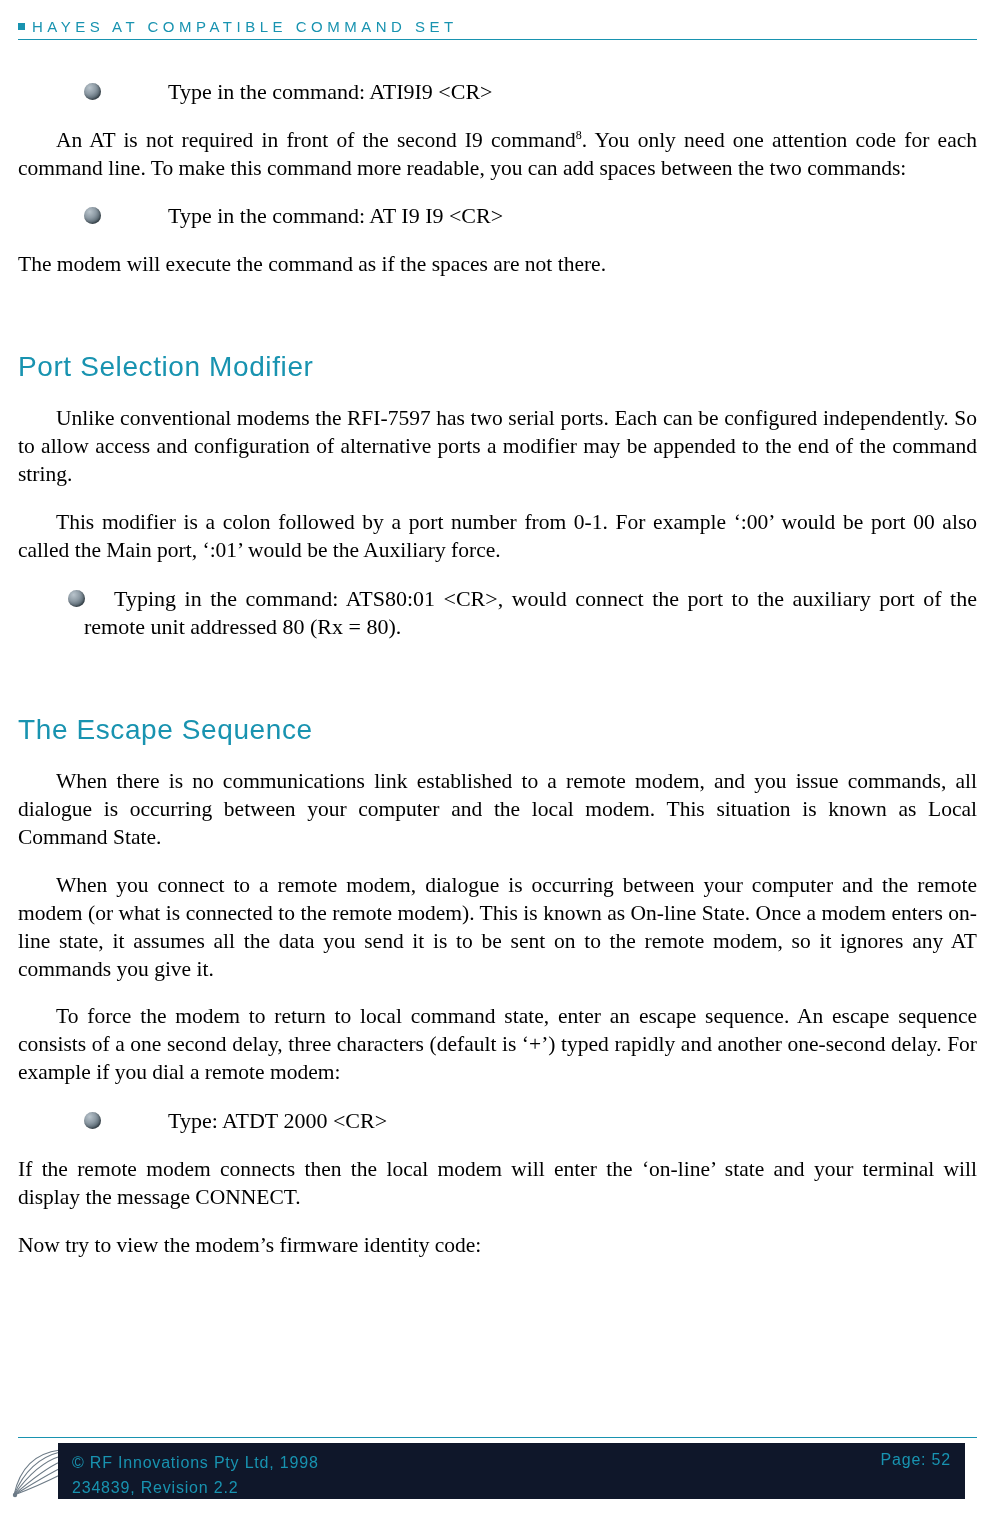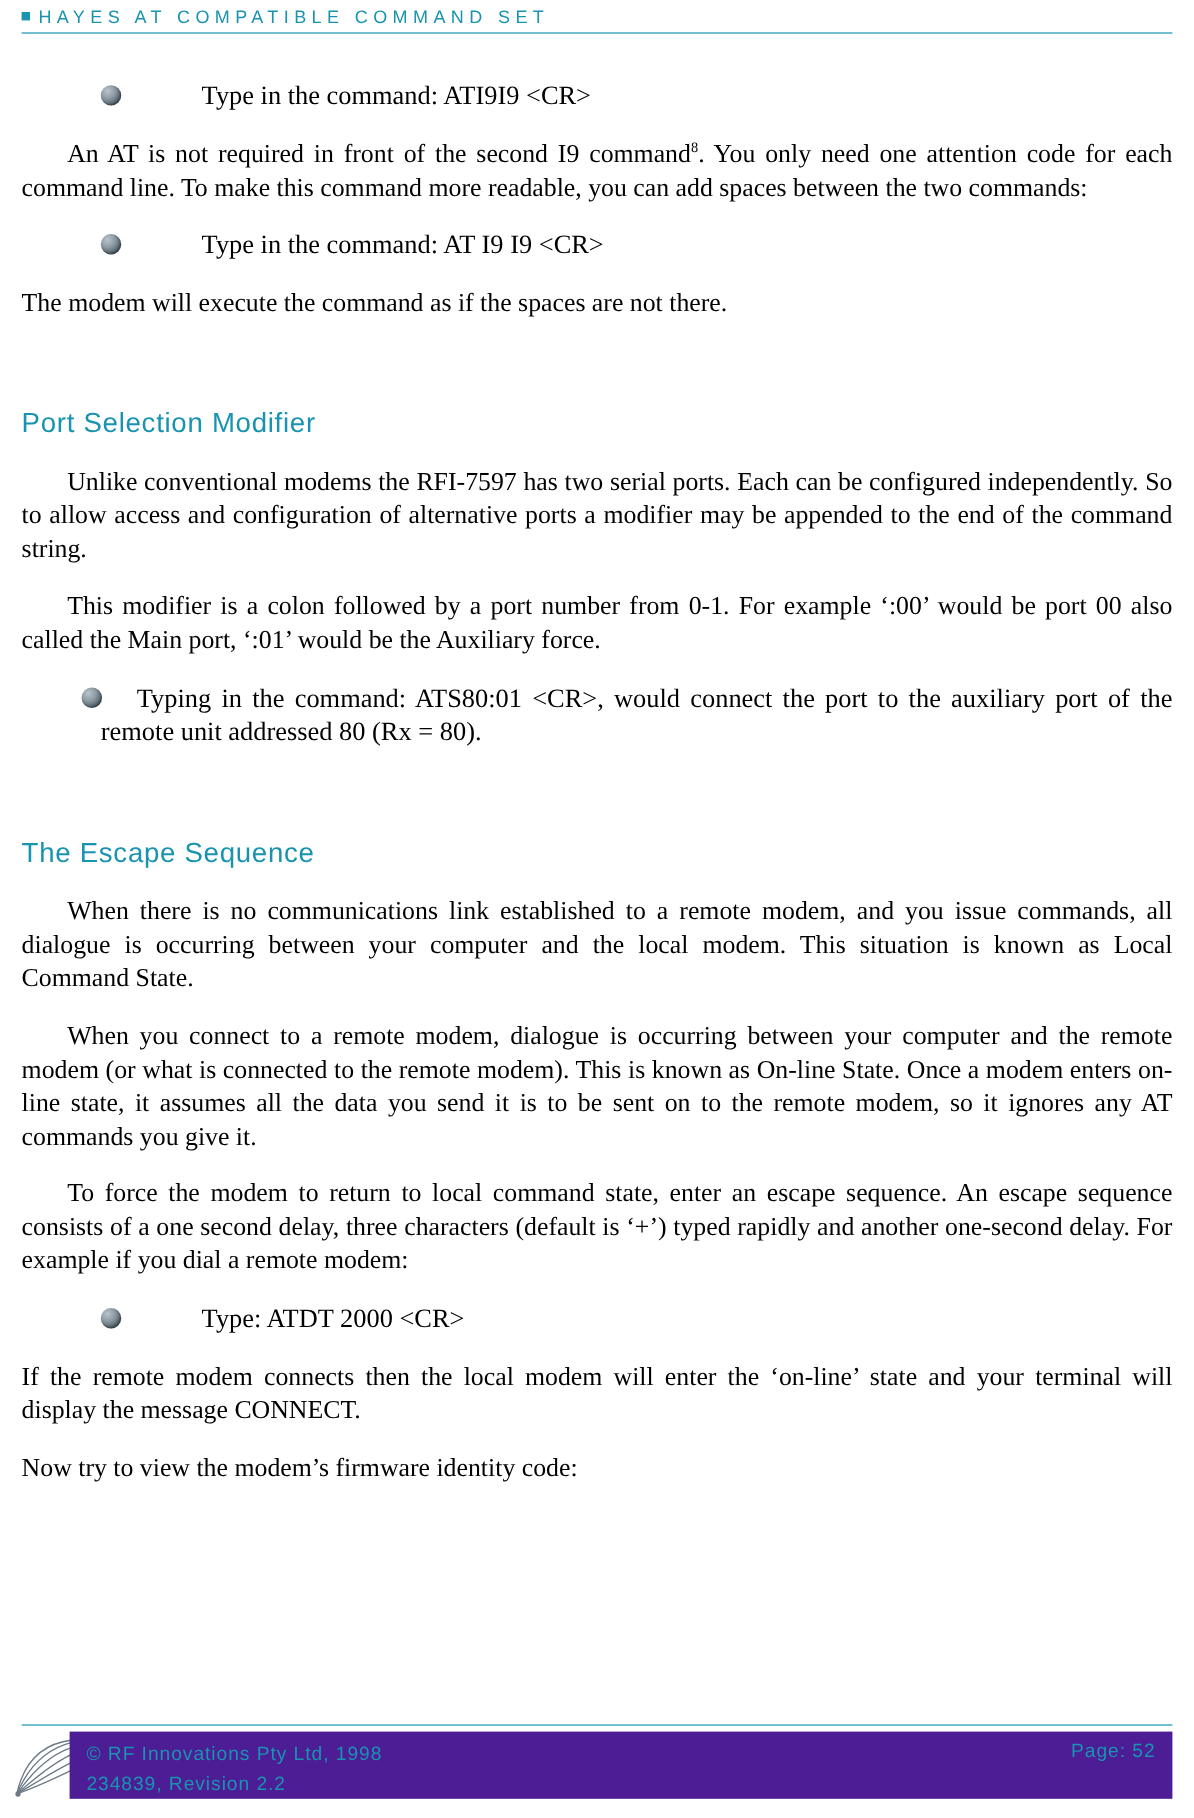--- a/index.html
+++ b/index.html
@@ -13,21 +13,21 @@
     position: relative;
     font-family: "Liberation Serif", serif;
     color: #000000;
   }
 
   .page {
     position: relative;
     width: 995px;
     height: 1515px;
     box-sizing: border-box;
-    padding: 4px 18px;
+    padding: 16px 18px;
   }
 
   
   .header {
     position: relative;
     height: 26px;
     padding-top: 2px;
   }
   .header-text {
     font-family: "Liberation Sans", sans-serif;
@@ -87,21 +87,21 @@
     padding-left: 82px;
   }
   .bullet-row .bullet-text.hang {
     padding-left: 0;
     margin-left: 82px;
   }
 
   
   h2.section {
     font-family: "Liberation Sans", sans-serif;
-    font-size: 23px;
+    font-size: 28px;
     font-weight: normal;
     color: #1893b0;
     letter-spacing: 0.6px;
     margin: 0 0 22px 0;
   }
   .spacer-lg { height: 52px; }
   .spacer-md { height: 34px; }
 
   b, strong { font-weight: normal; }
 
@@ -140,24 +140,24 @@
     position: absolute;
     left: 18px;
     right: 18px;
     top: 0;
     border: none;
     border-top: 1px solid #1893b0;
   }
   .footer-band {
     position: absolute;
     left: 58px;
-    right: 18px;
+    right: 30px;
     top: 14px;
     height: 56px;
-    background: #4c1d95;
+    background: #0f172a;
   }
   .footer-left {
     position: absolute;
     left: 14px;
     top: 8px;
     font-family: "Liberation Sans", sans-serif;
     font-size: 16px;
     color: #1893b0;
     letter-spacing: 0.8px;
     line-height: 1.55;

